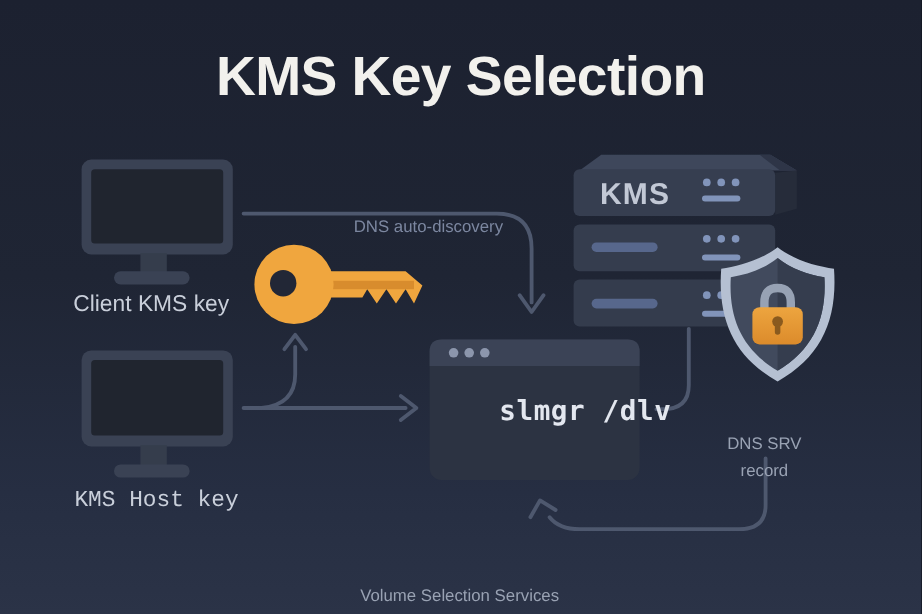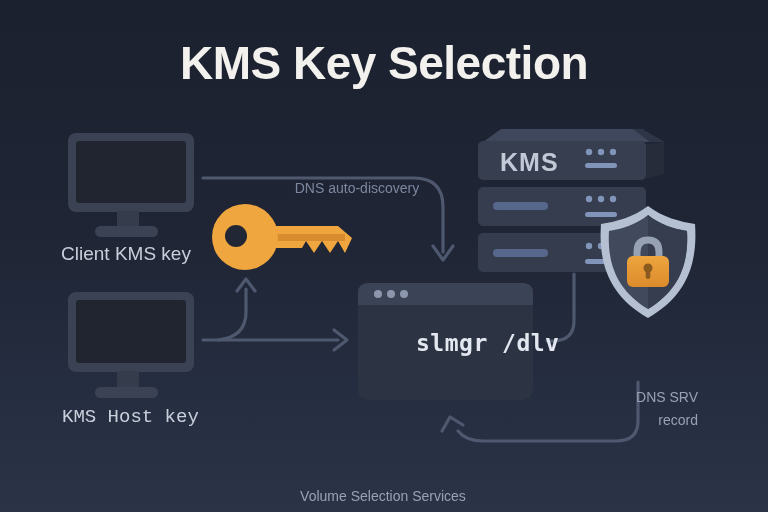--- a/index.html
+++ b/index.html
@@ -12,21 +12,21 @@
   .txt{position:absolute;margin:0;white-space:nowrap;}
   .title{
     left:0;top:36px;width:768px;text-align:center;
     font-size:46px;font-weight:800;letter-spacing:-0.5px;color:#f2f1ed;
   }
   .node-label{font-size:19px;font-weight:500;color:#c9cfda;text-align:center;}
   .client-label{left:61px;top:232px;width:130px;margin-top:11px;}
   .host-label{left:62px;top:406px;width:130px;font-family:Liberation Mono, monospace;}
   .dim-label{font-size:14px;color:#8a94a9;text-align:center;margin-top:40px;}
   .dns-auto{left:257px;top:140px;width:200px;color:#7c87a0;}
-  .dns-srv{left:576px;top:346px;width:122px;line-height:23px;color:#99a2b3;text-align:right;}
+  .dns-srv{left:576px;top:318px;width:122px;line-height:23px;color:#99a2b3;}
   .volume{left:233px;top:448px;width:300px;color:#99a2b3;}
   .server-label{
     left:500px;top:148px;font-size:25px;font-weight:700;
     letter-spacing:1px;color:#c2c8d5;
   }
   .term-line{
     position:absolute;left:382px;
     font-family:"DejaVu Sans Mono", monospace;
     font-size:23px;font-weight:700;letter-spacing:0.5px;color:#e3e7ef;margin-left:34px;
   }

